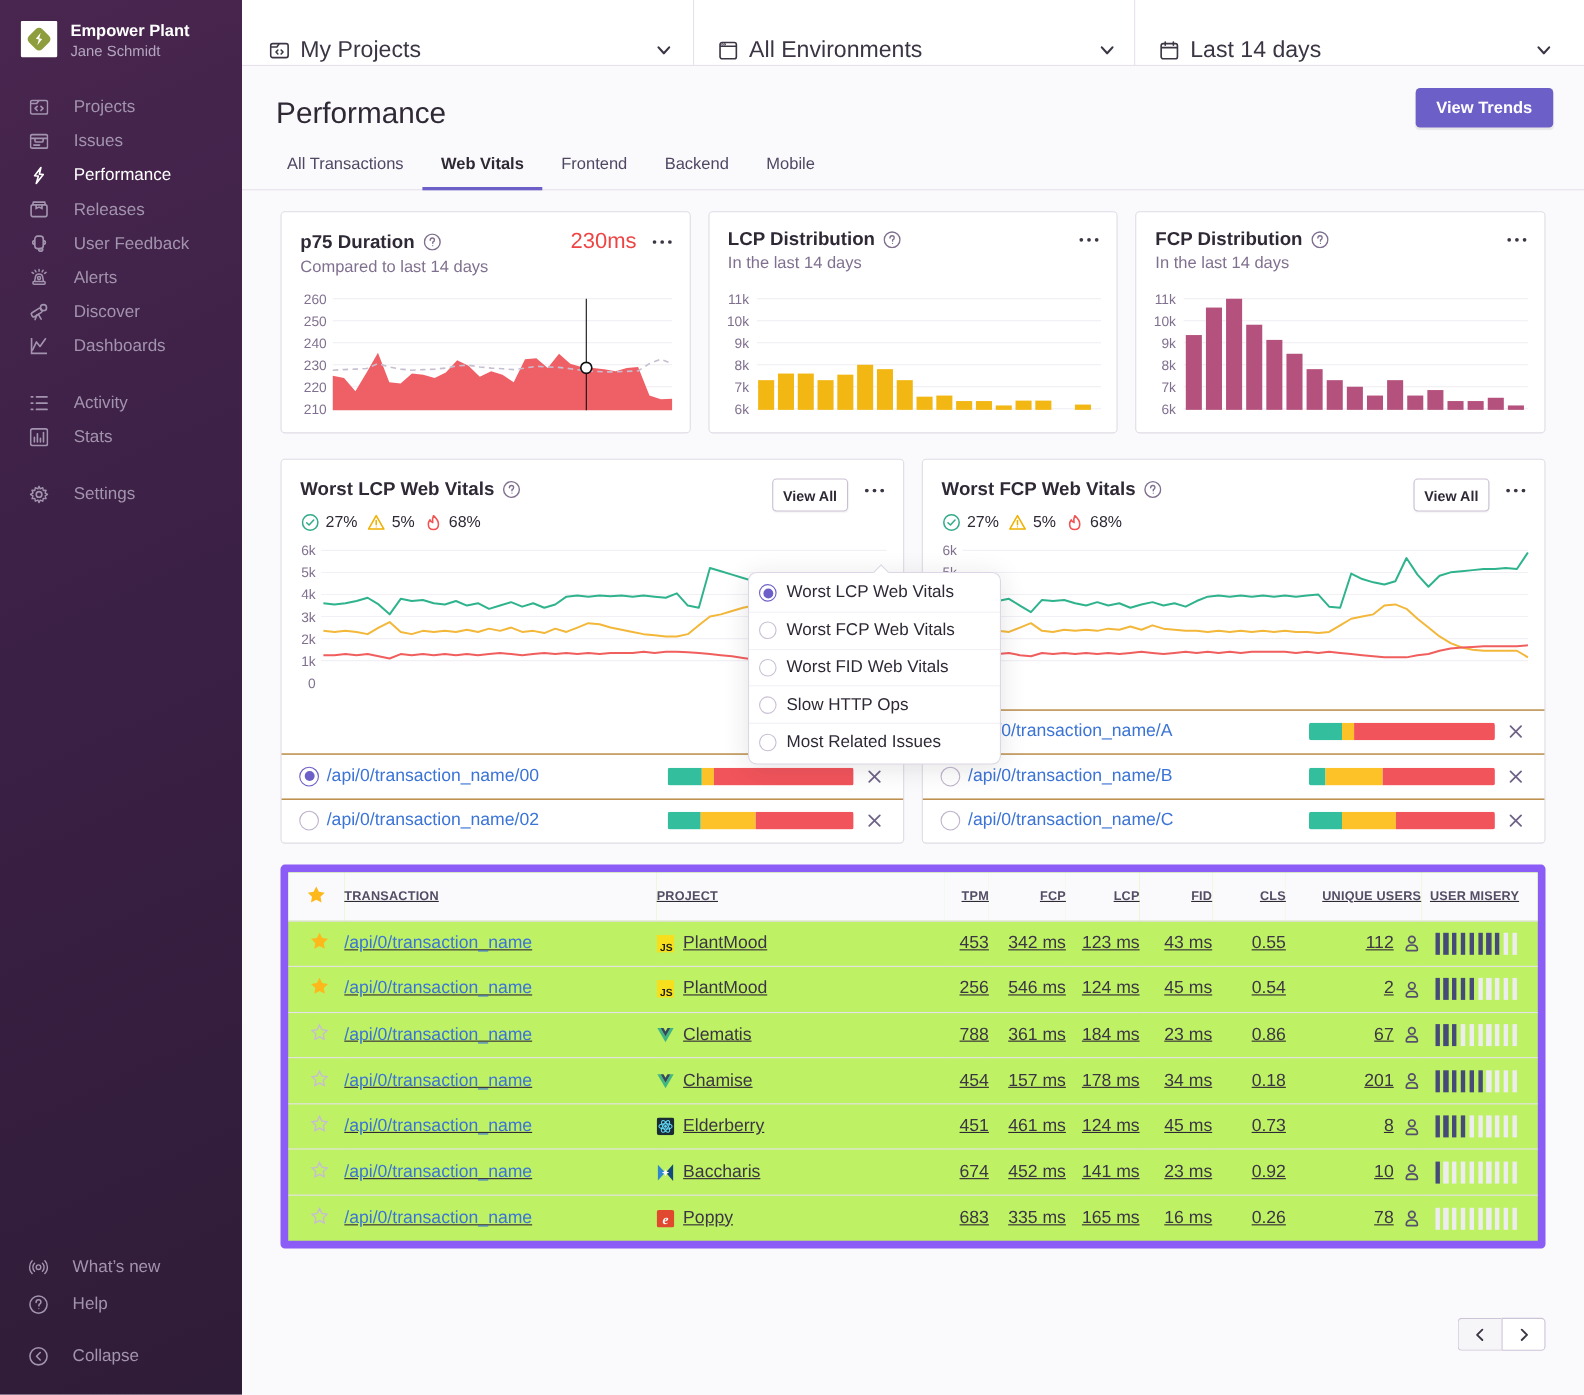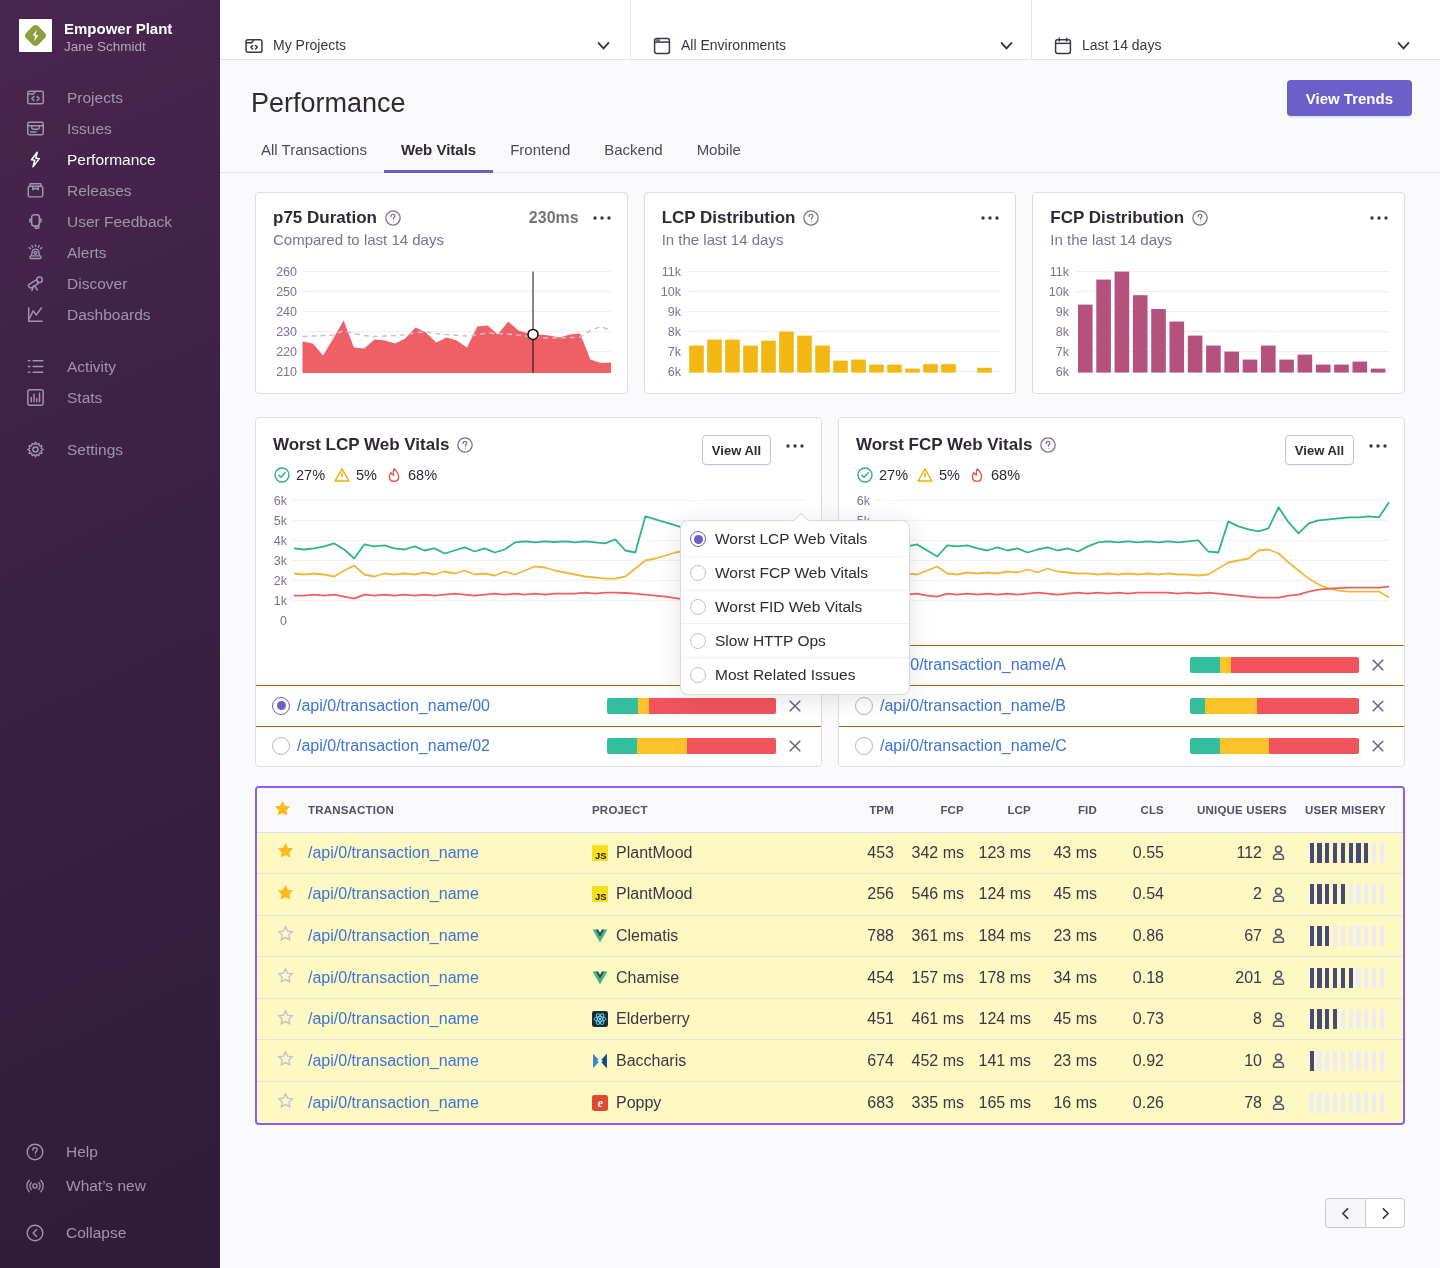--- a/index.html
+++ b/index.html
@@ -17,21 +17,21 @@
 .nav-item { display:flex; align-items:center; height:31px; padding-left:27px; font-size:15.5px; color:#a294ae; }
 .nav-item svg { width:17px; height:17px; margin-right:23px; flex:none; }
 .nav-item.active { color:#fff; }
 .nav-gap { height:21px; }
 .nav-bottom { position:absolute; left:0; bottom:0; width:220px; }
 .nav-b { display:flex; align-items:center; height:34px; padding-left:26px; font-size:15.5px; color:#a294ae; }
 .nav-b svg { width:18px; height:18px; margin-right:22px; }
 .nav-b.collapse { margin-top:13px; margin-bottom:18px; }
 
 .topbar { position:absolute; left:220px; top:0; width:1220px; height:60px; background:#fff; border-bottom:1px solid #e7e1ec; display:flex; align-items:center; }
-.tsel { display:flex; align-items:flex-start; font-size:14px; color:#3c3644;margin-top:32px; }
+.tsel { display:flex; align-items:center; font-size:21px; color:#3c3644;margin-top:32px; }
 .tsel svg.ic { width:18px; height:18px; margin-right:10px; }
 .tsel svg.chev { width:17px; height:17px; }
 .tdiv { width:1px; height:60px; background:#e7e1ec; }
 
 .main { position:absolute; left:220px; top:60px; width:1220px; height:1208px; }
 .pagehead { padding:28px 31px 0 31px; }
 h1 { font-size:27px; font-weight:normal; color:#2f2936; letter-spacing:0; }
 .viewtrends { position:absolute; right:28px; top:20px; background:#6c5fc7; color:#fff; font-weight:bold; font-size:15px;
   border-radius:4px; height:36px; display:flex; align-items:center; padding:0 19px; box-shadow:0 2px 1px rgba(0,0,0,0.08); }
 .tabs { display:flex; margin-top:22px; margin-left:-31px; margin-right:-31px; padding:0 31px; border-bottom:1px solid #e7e1ec; }
@@ -46,21 +46,21 @@
   display:flex; align-items:center; padding:0 12px; font-size:16px; color:#a79fb3; box-shadow:inset 0 1px 2px rgba(0,0,0,0.04); }
 .searchbox svg { width:15px; height:15px; margin-right:9px; }
 
 .cardrow1 { display:flex; margin:19px 23px 0 35px; }
 .card { background:#fff; border:1px solid #e0dce5; border-radius:4px; position:relative; }
 .c3 { width:372.67px; height:202px; margin-right:16px; }
 .c3:last-child { margin-right:0; }
 .ctitle { display:flex; align-items:center; padding:15px 16px 0 17px; font-size:17px; font-weight:bold; color:#2f2936; }
 .qmark { width:16px; height:16px; margin-left:8px; }
 .csub { padding:3px 16px 0 17px; font-size:15px; color:#80708f; }
-.cval { margin-left:auto; color:#737373; font-size:16px; font-weight:bold; }
+.cval { margin-left:auto; color:#ef4444; font-size:20px; font-weight:normal; }
 .dots { display:inline-flex; align-items:center; }
 .dots3 { margin-left:14px; }
 .cardrow2 { display:flex; margin:23px 35px 0 35px; }
 .c2 { width:567px; height:350px; margin-right:16px; }
 .c2:last-child { margin-right:0; }
 .vt-head { display:flex; align-items:flex-start; padding:17px 17px 0 17px; }
 .vt-title { font-size:17px; font-weight:bold; color:#2f2936; display:flex; align-items:center; }
 .vt-perc { display:flex; align-items:center; margin-top:2px; padding-left:18px; font-size:14.5px; color:#2f2936; }
 .vt-perc svg { width:16px; height:16px; margin:0 6px 0 0; }
 .vt-perc .sp { width:9px; }
@@ -76,21 +76,21 @@
 .xicon { width:14px; height:14px; margin-left:12px; }
 
 .dropdown { position:absolute; left:460px; top:460px; width:230px; background:#fff; border:1px solid #ddd6e4; border-radius:8px;
   box-shadow:0 4px 24px rgba(43,34,51,0.12); z-index:40; padding:2px 0; }
 .dd-item { display:flex; align-items:center; height:33.8px; padding:0 14px 0 9px; font-size:15.5px; color:#2f2936; border-bottom:1px solid #f2eff5; }
 .dd-item:last-child { border-bottom:none; }
 .dd-radio { width:16px; height:16px; border-radius:50%; border:1px solid #c9c0d4; margin-right:9px; flex:none; position:relative; }
 .dd-radio.sel { border:1px solid #6c5fc7; }
 .dd-radio.sel::after { content:""; position:absolute; left:2.5px; top:2.5px; width:9px; height:9px; border-radius:50%; background:#6c5fc7; }
 
-.tablewrap { margin:19px 35px 0 35px; background:#fef9c3; border:2px solid #8b5cf6; border-radius:4px; overflow:hidden; }
+.tablewrap { margin:19px 35px 0 35px; background:#bef264; border:7px solid #8b5cf6; border-radius:4px; overflow:hidden;text-decoration:underline; }
 table { width:100%; border-collapse:collapse; }
 thead th { background:#faf9fb; height:44px; font-size:11.5px; font-weight:bold; color:#554d66; text-align:left; letter-spacing:0.2px; border-bottom:1px solid #e0dce5; white-space:nowrap; }
 tbody td { height:41.6px; border-bottom:1px solid #e7e1ec; font-size:16px; color:#3c3644; }
 tbody tr:last-child td { border-bottom:none; }
 td.num, th.num { text-align:right; }
 a.tlink { color:#3c74d6; text-decoration:none; }
 .proj { display:flex; align-items:center; }
 .proj svg { width:16px; height:16px; margin-right:8px; }
 .usercell { display:flex; align-items:center; justify-content:flex-end; }
 .usercell svg { width:17px; height:17px; margin-left:8px; }
@@ -168,30 +168,30 @@
           <rect x="0.8" y="0.8" width="14.4" height="14.4" rx="1.6"></rect>
           <path d="M4 12 L4 8 M6.6 12 L6.6 5 M9.2 12 L9.2 9 M11.8 12 L11.8 4" stroke-linecap="round"></path>
         </svg>Stats</div>
     <div class="nav-gap"></div>
     <div class="nav-item"><svg viewBox="0 0 16 16" fill="none" stroke="currentColor" stroke-width="1.4">
           <circle cx="8" cy="8" r="2.4"></circle>
           <path d="M8 1 L9 3.2 L11.2 2.2 L11.6 4.6 L14 4.4 L13.2 6.8 L15.4 8 L13.2 9.2 L14 11.6 L11.6 11.4 L11.2 13.8 L9 12.8 L8 15 L7 12.8 L4.8 13.8 L4.4 11.4 L2 11.6 L2.8 9.2 L0.6 8 L2.8 6.8 L2 4.4 L4.4 4.6 L4.8 2.2 L7 3.2 Z" stroke-linejoin="round" stroke-width="1.2"></path>
         </svg>Settings</div>
   </nav>
   <div class="nav-bottom">
+    <div class="nav-b"><svg viewBox="0 0 18 18" fill="none" stroke="currentColor" stroke-width="1.3">
+          <circle cx="9" cy="9" r="2.1"></circle>
+          <path d="M5.4 5.4 Q3.9 6.9 3.9 9 Q3.9 11.1 5.4 12.6 M12.6 5.4 Q14.1 6.9 14.1 9 Q14.1 11.1 12.6 12.6" stroke-linecap="round"></path>
+          <path d="M3.2 3.2 Q0.9 5.6 0.9 9 Q0.9 12.4 3.2 14.8 M14.8 3.2 Q17.1 5.6 17.1 9 Q17.1 12.4 14.8 14.8" stroke-linecap="round"></path>
+        </svg>What’s new</div>
     <div class="nav-b"><svg viewBox="0 0 18 18" fill="none" stroke="currentColor" stroke-width="1.4">
           <circle cx="9" cy="9" r="7.8"></circle>
           <path d="M6.8 7 Q6.8 4.6 9 4.6 Q11.2 4.6 11.2 6.6 Q11.2 8.2 9.6 8.8 L9.4 10.2" stroke-linecap="round"></path>
           <circle cx="9.3" cy="12.6" r="0.6" fill="currentColor" stroke="none"></circle>
         </svg>Help</div>
-    <div class="nav-b"><svg viewBox="0 0 18 18" fill="none" stroke="currentColor" stroke-width="1.3">
-          <circle cx="9" cy="9" r="2.1"></circle>
-          <path d="M5.4 5.4 Q3.9 6.9 3.9 9 Q3.9 11.1 5.4 12.6 M12.6 5.4 Q14.1 6.9 14.1 9 Q14.1 11.1 12.6 12.6" stroke-linecap="round"></path>
-          <path d="M3.2 3.2 Q0.9 5.6 0.9 9 Q0.9 12.4 3.2 14.8 M14.8 3.2 Q17.1 5.6 17.1 9 Q17.1 12.4 14.8 14.8" stroke-linecap="round"></path>
-        </svg>What’s new</div>
     <div class="nav-b collapse"><svg viewBox="0 0 18 18" fill="none" stroke="currentColor" stroke-width="1.4">
           <circle cx="9" cy="9" r="7.8"></circle>
           <path d="M10.6 5.6 L7.2 9 L10.6 12.4" stroke-linecap="round" stroke-linejoin="round"></path>
         </svg>Collapse</div>
   </div>
 </aside>
 
 <div class="topbar">
   <div class="tsel" style="padding-left:25px; width:410px;">
     <svg class="ic" viewBox="0 0 17 17" fill="none" stroke="#3c3644" stroke-width="1.4">

